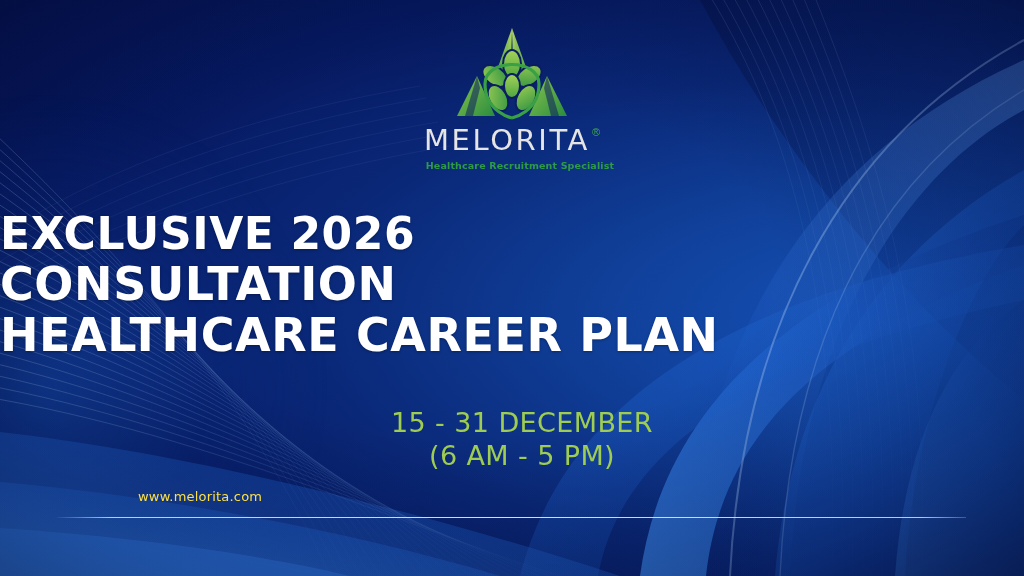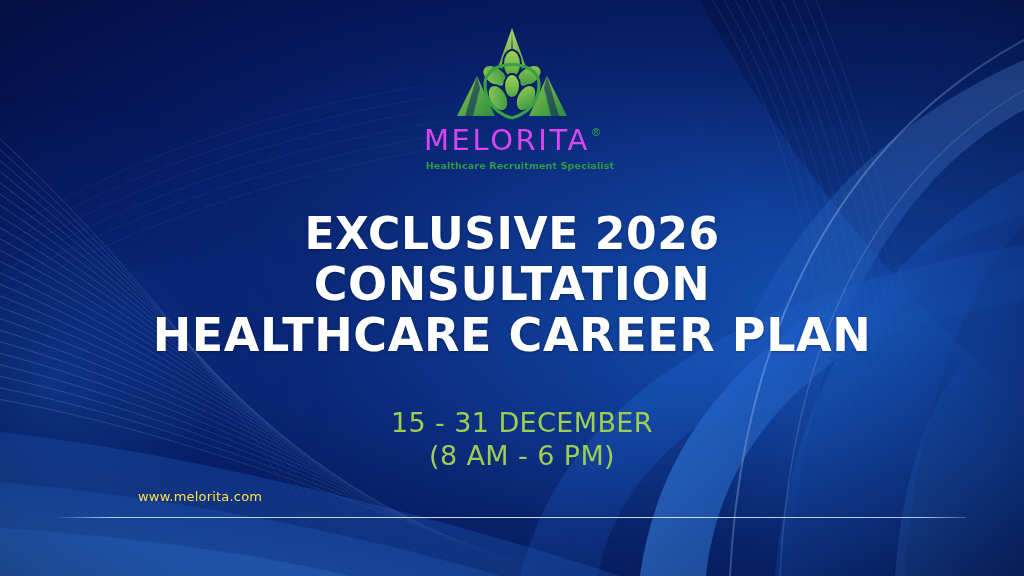--- a/index.html
+++ b/index.html
@@ -61,21 +61,21 @@
   .logo-word-row {
     display: flex;
     align-items: flex-start;
     justify-content: center;
     margin-top: 2px;
   }
   .logo-word {
     font-size: 29px;
     letter-spacing: 2.6px;
     font-weight: 400;
-    color: #d946ef;
+    color: #e5e5e5;
     line-height: 1;
     font-family: "DejaVu Sans", sans-serif;
   }
   .logo-reg {
     font-size: 11px;
     color: #3fae3f;
     line-height: 1;
     margin-left: 2px;
     margin-top: 1px;
   }
@@ -88,21 +88,21 @@
     font-family: "DejaVu Sans", sans-serif;
     margin-left: 16px;
   }
 
   
   .headline {
     position: absolute;
     left: 0;
     right: 0;
     top: 208px;
-    text-align: center;
+    text-align: left;
     color: #ffffff;
     font-weight: bold;
     font-size: 46px;
     line-height: 51px;
     letter-spacing: 0.6px;
     font-family: "DejaVu Sans", sans-serif;
     text-shadow: 0 1px 3px rgba(0,0,0,0.32);
   }
   .headline .hl { display: block; white-space: nowrap; }
   .hl-1 { font-size: 44px; }
@@ -319,19 +319,19 @@
   </div>
 
   <div class="headline">
     <span class="hl hl-1">EXCLUSIVE 2026</span>
     <span class="hl hl-3">CONSULTATION</span>
     <span class="hl hl-2">HEALTHCARE CAREER PLAN</span>
   </div>
 
   <div class="dateblock">
     <span class="dl">15 - 31 DECEMBER</span>
-    <span class="dl">(8 AM - 6 PM)</span>
+    <span class="dl">(6 AM - 5 PM)</span>
   </div>
 
   <div class="site-url">www.melorita.com</div>
   <div class="divider"></div>
 
 </div>
 
 </body></html>

